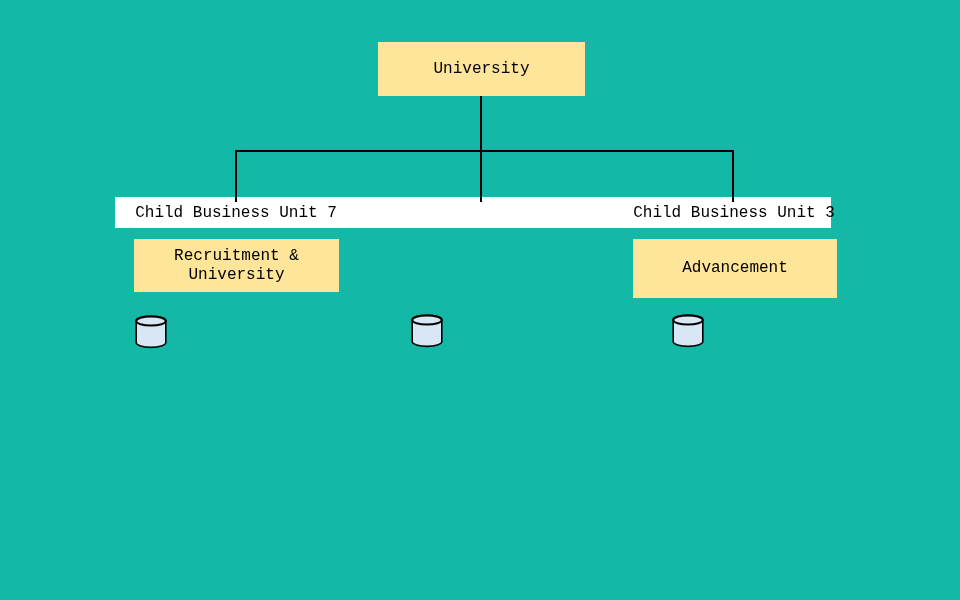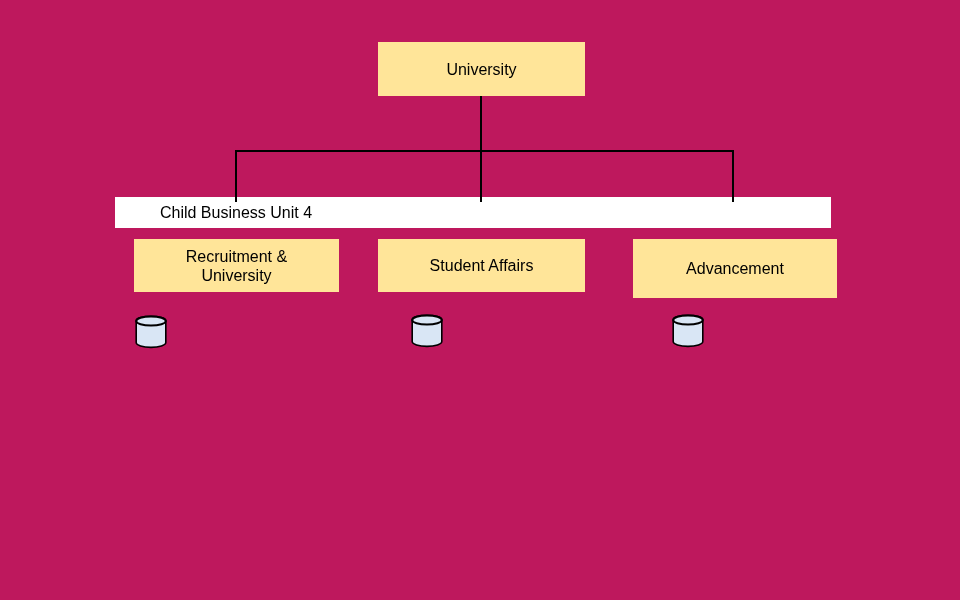--- a/index.html
+++ b/index.html
@@ -4,23 +4,23 @@
 <style>
   html, body {
     margin: 0;
     padding: 0;
     background: #000000;
   }
   .canvas {
     position: relative;
     width: 960px;
     height: 600px;
-    background: #be185d;
+    background: #14b8a6;
     overflow: hidden;
-    font-family: Liberation Sans, sans-serif;
+    font-family: Liberation Mono, monospace;
     color: #000000;
   }
   .node {
     position: absolute;
     background: #FFE599;
     display: flex;
     flex-direction: column;
     align-items: center;
     justify-content: center;
     text-align: center;
@@ -86,28 +86,26 @@
     <span>University</span>
   </div>
 
   <div class="connector conn-stem"></div>
   <div class="connector conn-hbar"></div>
   <div class="connector conn-v1"></div>
   <div class="connector conn-v2"></div>
   <div class="connector conn-v3"></div>
 
   <div class="band"></div>
-  <div class="unit-label unit-label-1">Child Business Unit 4</div>
+  <div class="unit-label unit-label-1">Child Business Unit 7</div>
+  <div class="unit-label unit-label-3">Child Business Unit 3</div>
 
   <div class="node child-box-1">
     <span>Recruitment &amp;</span>
     <span>University</span>
-  </div>
-  <div class="node child-box-2">
-    <span>Student Affairs</span>
   </div>
   <div class="node child-box-3">
     <span>Advancement</span>
   </div>
 
   <div class="db db-1">
     <svg width="32" height="34" viewBox="0 0 32 34" xmlns="http://www.w3.org/2000/svg">
       <path d="M1.2 6 C1.2 3.3 7.8 1.2 16 1.2 C24.2 1.2 30.8 3.3 30.8 6 L30.8 27.5 C30.8 30.2 24.2 32.4 16 32.4 C7.8 32.4 1.2 30.2 1.2 27.5 Z" fill="#D9E6F5" stroke="#000000" stroke-width="1.6"></path>
       <ellipse cx="16" cy="6" rx="14.8" ry="4.6" fill="#D9E6F5" stroke="#000000" stroke-width="2"></ellipse>
     </svg>

